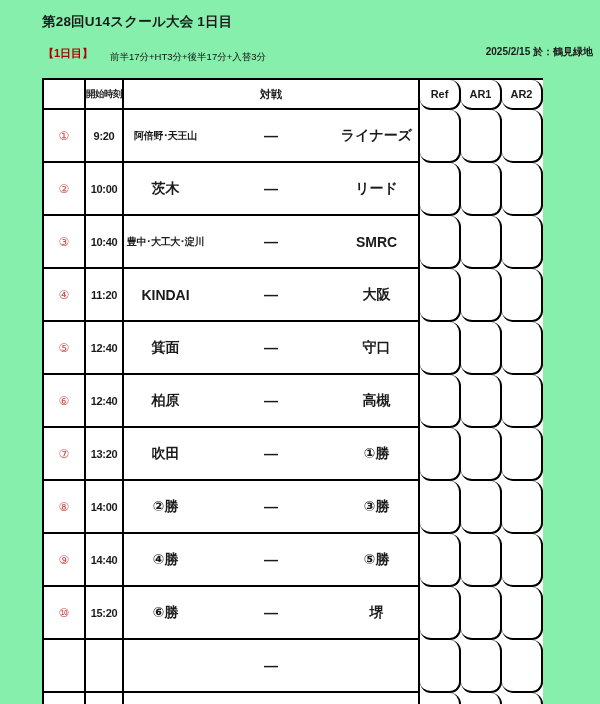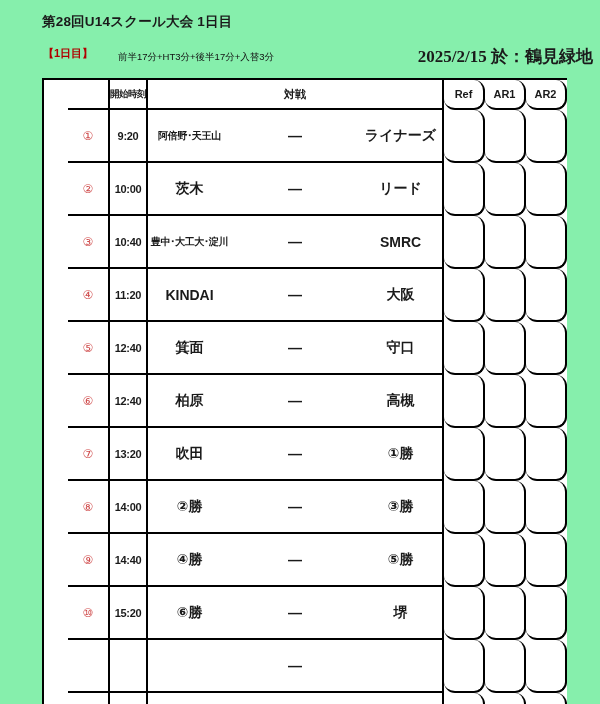--- a/index.html
+++ b/index.html
@@ -2,24 +2,24 @@
 <html style="--circle-red: #cf4a4a; --day-red: #b00000; --border: #000000;"><head>
 <meta charset="utf-8">
 <style>
   html,body{margin:0;padding:0;background:#ffffff;}
   .page{
     position:relative;width:600px;height:704px;overflow:hidden;background:#86efac;
     font-family:"Liberation Sans","DejaVu Sans",sans-serif;color:#1a1a1a;
   }
   .doc-title{position:absolute;left:42px;top:13px;font-size:13.5px;font-weight:bold;letter-spacing:.2px;}
   .day-label{position:absolute;left:43px;top:46px;font-size:11px;font-weight:bold;color:var(--day-red,#b00000);}
-  .rules{position:absolute;left:118px;top:51px;font-size:9.5px;color:#111;}
-  .date-venue{position:absolute;right:7px;top:45px;font-size:17px;font-weight:bold;font-family:Liberation Serif, serif;}
+  .rules{position:absolute;left:110px;top:51px;font-size:9.5px;color:#111;}
+  .date-venue{position:absolute;right:7px;top:45px;font-size:10px;font-weight:bold;}
   .sched{position:absolute;left:42px;top:78px;border-top:2px solid var(--border,#000);border-left:2px solid var(--border,#000);background:#fff;}
-  .t-row{display:flex;height:53px;padding-left:24px;}
+  .t-row{display:flex;height:53px;}
   .t-row.hdr{height:30px;}
   .cell{
     box-sizing:border-box;border-right:2px solid var(--border,#000);border-bottom:2px solid var(--border,#000);
     display:flex;align-items:center;justify-content:center;overflow:visible;
   }
   .c-no{width:42px;font-size:12px;color:var(--circle-red,#cf4a4a);}
   .c-time{width:38px;font-size:11px;font-weight:bold;letter-spacing:-.3px;}
   .c-match{width:296px;}
   .c-small{width:41px;font-size:11px;font-weight:bold;border-radius:11px;}
   .hdr .cell{font-weight:bold;}

